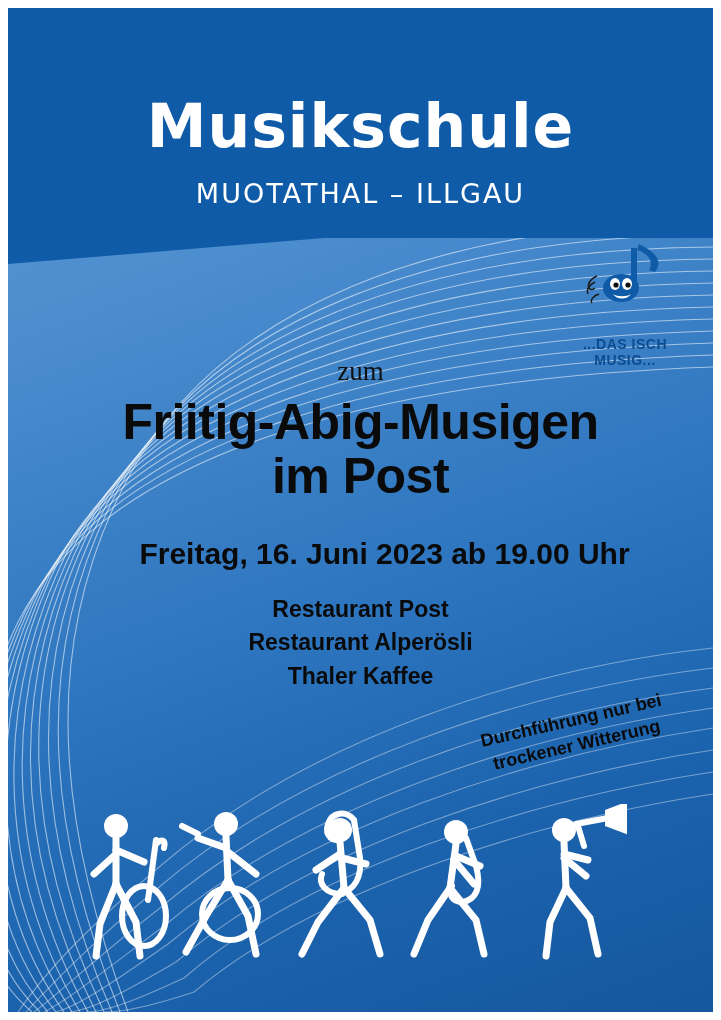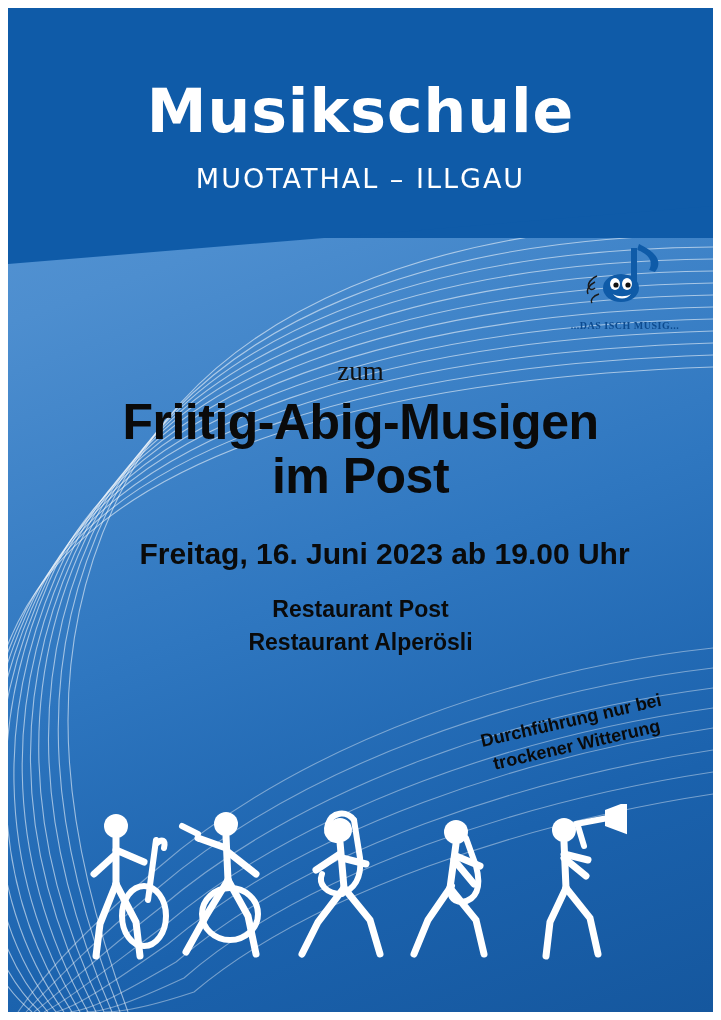--- a/index.html
+++ b/index.html
@@ -54,21 +54,21 @@
     position: absolute;
     left: 0;
     top: 0;
     width: 705px;
     height: 1004px;
     z-index: 1;
     pointer-events: none;
   }
   .header {
     position: absolute;
-    top: 1px;
+    top: 16px;
     left: 0;
     width: 705px;
     z-index: 5;
     text-align: center;
   }
   .school-name {
     margin-top: 72px;
     color: #ffffff;
     font-size: 60px;
     font-weight: bold;
@@ -92,26 +92,26 @@
     text-align: center;
     z-index: 6;
   }
   .logo-note {
     position: relative;
     width: 96px;
     height: 76px;
     margin: 0 auto;
   }
   .logo-caption {
-    margin-top: 4px;
+    margin-top: 20px;
     color: #0d4b8f;
-    font-size: 10px;
+    font-size: 14px;
     font-weight: bold;
     letter-spacing: 0.5px;
-    font-family: Liberation Serif, serif;
+    font-family: Liberation Sans, sans-serif;
   }
   .content {
     position: absolute;
     left: 0;
     top: 340px;
     width: 705px;
     z-index: 5;
     text-align: center;
     color: #0a0a0a;
   }
@@ -235,20 +235,21 @@
     <div class="content">
       <div class="zum">zum</div>
       <div class="title">
         <div>Friitig-Abig-Musigen</div>
         <div>im Post</div>
       </div>
       <div class="date">Freitag, 16. Juni 2023 ab 19.00 Uhr</div>
       <div class="venues">
         <div>Restaurant Post</div>
         <div>Restaurant Alperösli</div>
+        <div>Thaler Kaffee</div>
       </div>
     </div>
 
     <div class="note-angled">
       <div>Durchführung nur bei</div>
       <div>trockener Witterung</div>
     </div>
 
     <svg class="musicians" viewBox="0 0 580 180">
       <g stroke="#ffffff" stroke-width="7" stroke-linecap="round" fill="none">

